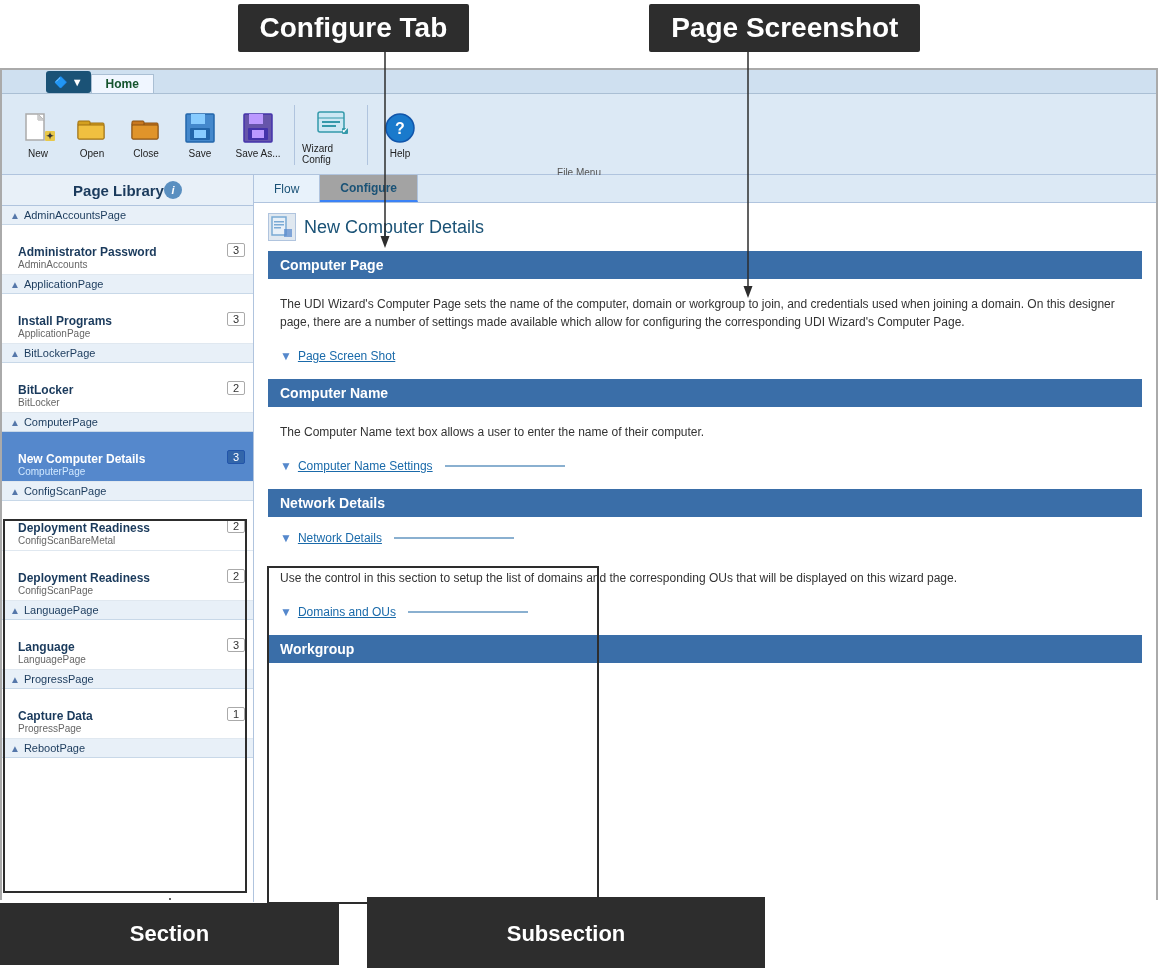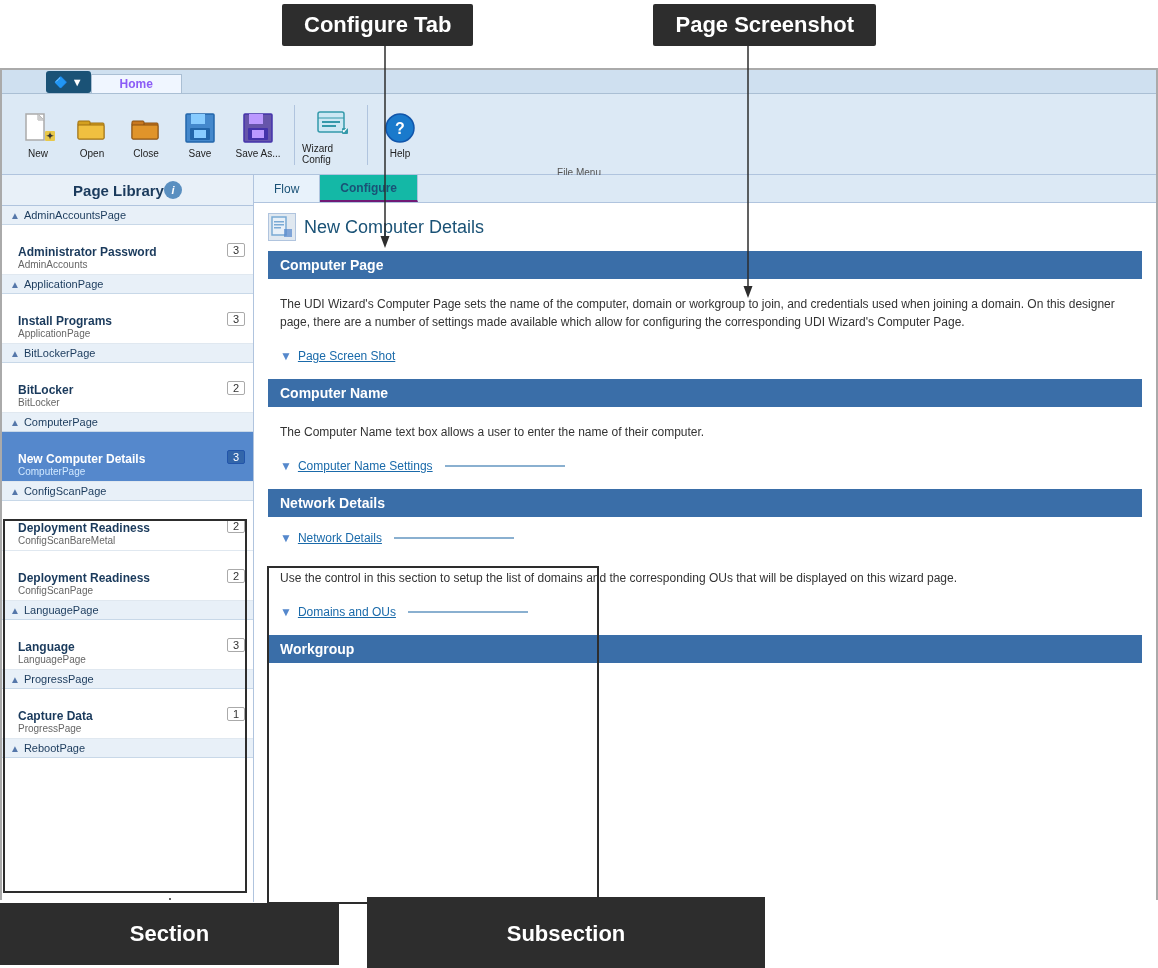--- a/index.html
+++ b/index.html
@@ -15,21 +15,21 @@
       display: flex;
       align-items: flex-start;
       justify-content: center;
       gap: 180px;
       padding-top: 4px;
       z-index: 100;
     }
     .top-label {
       background: #2d2d2d;
       color: #fff;
-      font-size: 22px;
+      font-size: 28px;
       font-weight: bold;
       padding: 8px 22px;
       border-radius: 2px;
     }
 
     
     .bottom-labels {
       position: absolute;
       bottom: 0;
       left: 0;
@@ -97,23 +97,23 @@
       height: 24px;
       display: flex;
       align-items: flex-end;
       padding-left: 40px;
       border-bottom: 1px solid #aabfd4;
     }
     .ribbon-tab {
       background: #dce9f5;
       border: 1px solid #aabfd4;
       border-bottom: none;
-      padding: 2px 28px;
+      padding: 2px 14px;
       font-size: 12px;
-      color: #8b5cf6;
+      color: #14532d;
       cursor: pointer;
       margin-right: 16px;
     }
     .ribbon-tab.active {
       background: #f0f6ff;
       font-weight: bold;
     }
     .ribbon-content {
       height: 81px;
       display: flex;
@@ -277,23 +277,23 @@
       padding: 4px 20px;
       font-size: 12px;
       color: #1a5276;
       cursor: pointer;
       border-right: 1px solid #b0c4de;
       display: flex;
       align-items: center;
       background: #e8f2fb;
     }
     .pane-tab.active {
-      background: #14b8a6;
-      font-weight: bold;
-      border-bottom: 2px solid #701a75;
+      background: #a3a3a3;
+      font-weight: bold;
+      border-bottom: 2px solid #3b82f6;
     }
 
     .pane-content {
       flex: 1;
       overflow-y: auto;
       background: #fff;
       padding: 10px 14px;
     }
 
     

